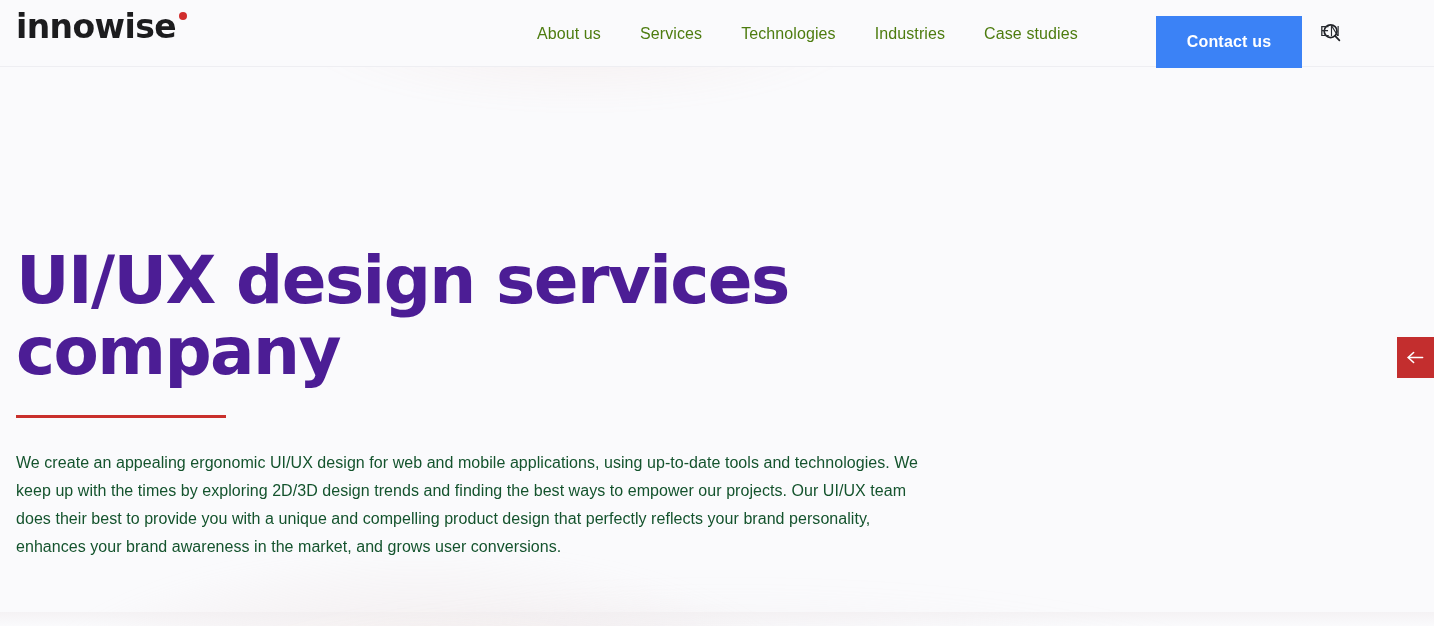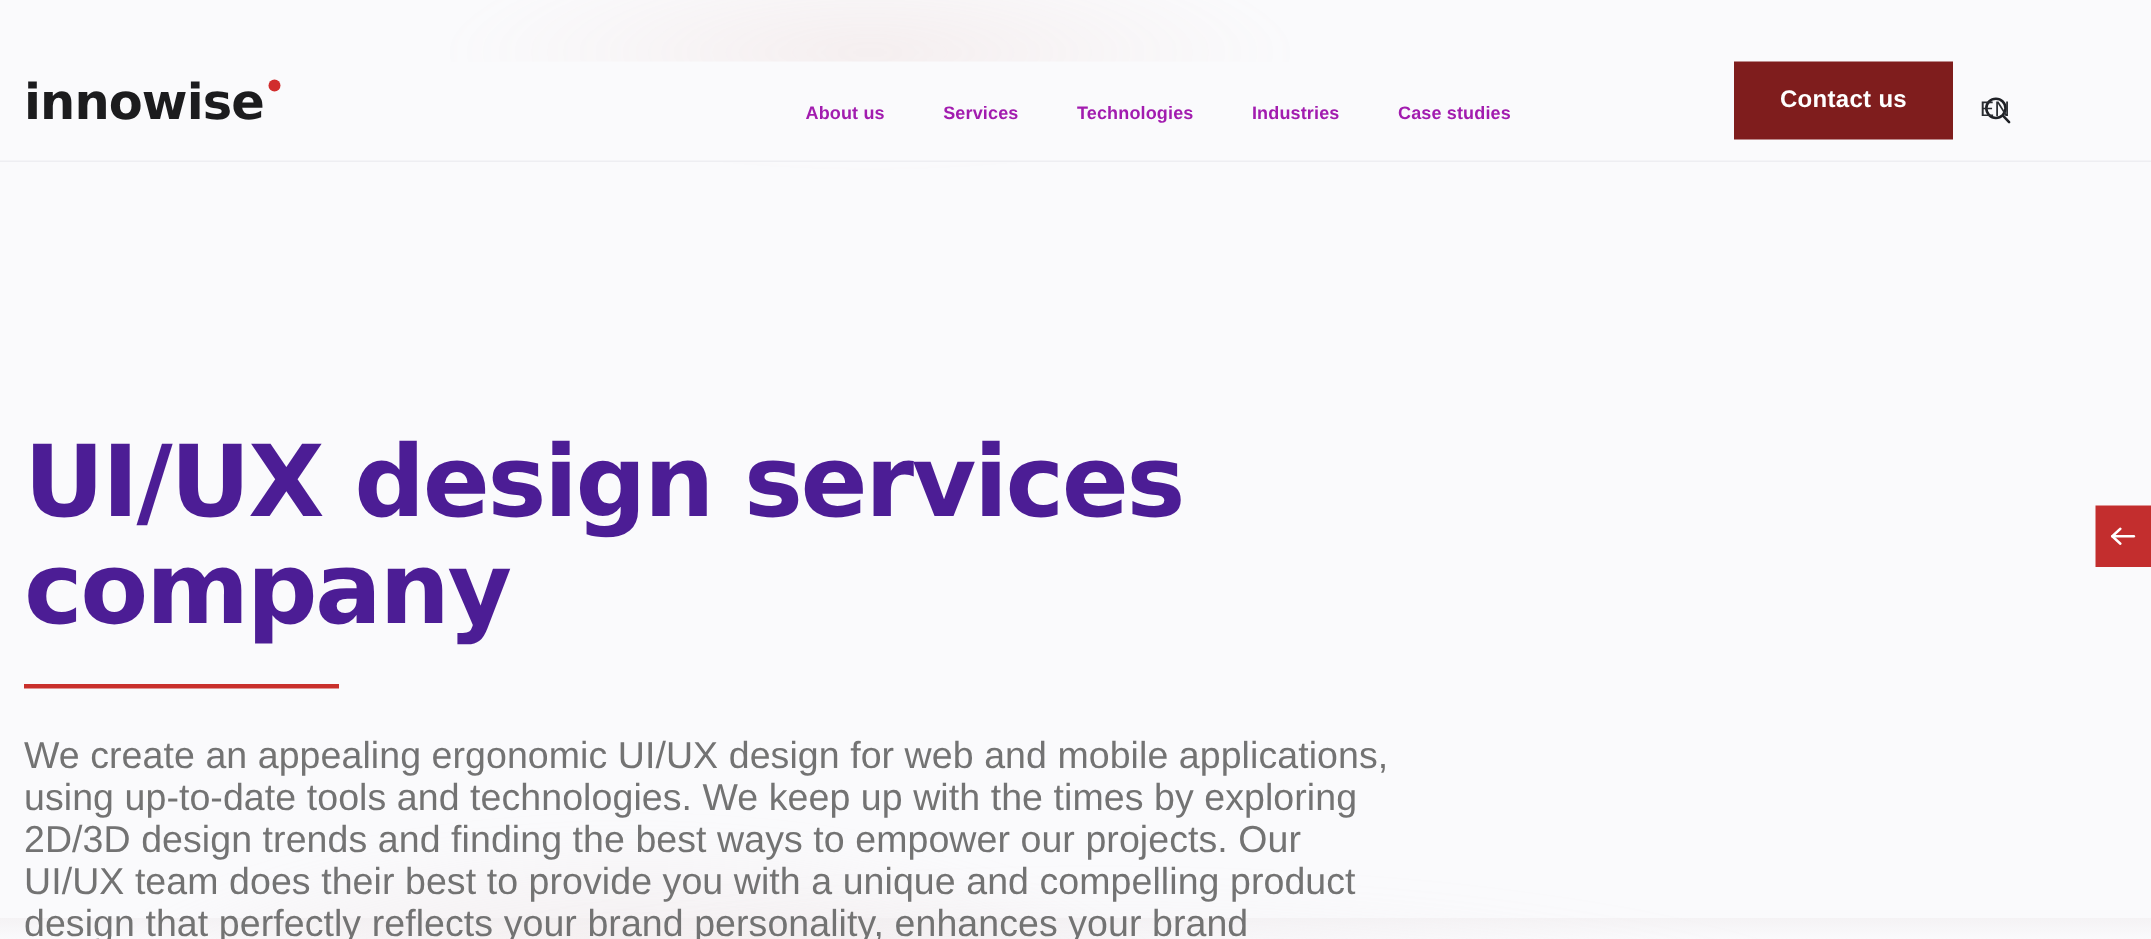--- a/index.html
+++ b/index.html
@@ -68,21 +68,20 @@
 
   
   .header {
     position: relative;
     z-index: 3;
     height: 67px;
     display: flex;
     align-items: center;
     border-bottom: 1px solid #eeeef2;
     background: #fafafc;
-    margin-top: 41px;
   }
 
   .logo {
     position: absolute;
     left: 16px;
     top: 10px;
     display: block;
     line-height: 1;
     text-decoration: none;
   }
@@ -108,39 +107,39 @@
   .nav {
     position: absolute;
     left: 537px;
     top: 0;
     height: 67px;
     display: flex;
     align-items: center;
     gap: 0;
   }
   .nav-item {
-    font-size: 12px;
-    font-weight: 700;
-    color: #a21caf;
+    font-size: 16px;
+    font-weight: 400;
+    color: #4d7c0f;
     letter-spacing: 0.1px;
     text-decoration: none;
     white-space: nowrap;
     padding: 6px 0;
     margin-right: 39px;
     cursor: pointer;
   }
   .nav-item:last-child { margin-right: 0; }
 
   .contact-btn {
     position: absolute;
     left: 1156px;
-    top: 0;
+    top: 16px;
     width: 146px;
     height: 52px;
-    background: #7f1d1d;
+    background: #3b82f6;
     color: #ffffff;
     border: none;
     font-family: "Liberation Sans", sans-serif;
     font-size: 16px;
     font-weight: 700;
     letter-spacing: 0.2px;
     cursor: pointer;
     display: flex;
     align-items: center;
     justify-content: center;
@@ -202,24 +201,24 @@
     width: 210px;
     height: 3px;
     background: #c9302c;
   }
 
   .hero-text {
     position: absolute;
     left: 16px;
     top: 382px;
     width: 912px;
-    font-size: 25px;
+    font-size: 16px;
     line-height: 28px;
     font-weight: 400;
-    color: #737373;
+    color: #14532d;
     letter-spacing: 0.05px;
   }
 
   
   .side-tab {
     position: absolute;
     left: 1397px;
     top: 337px;
     width: 37px;
     height: 41px;

